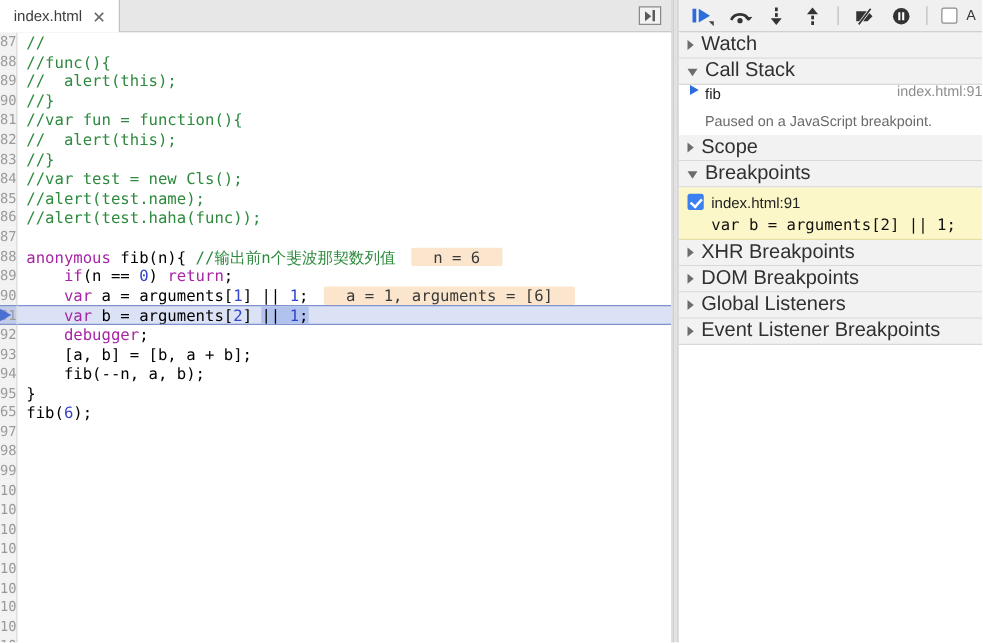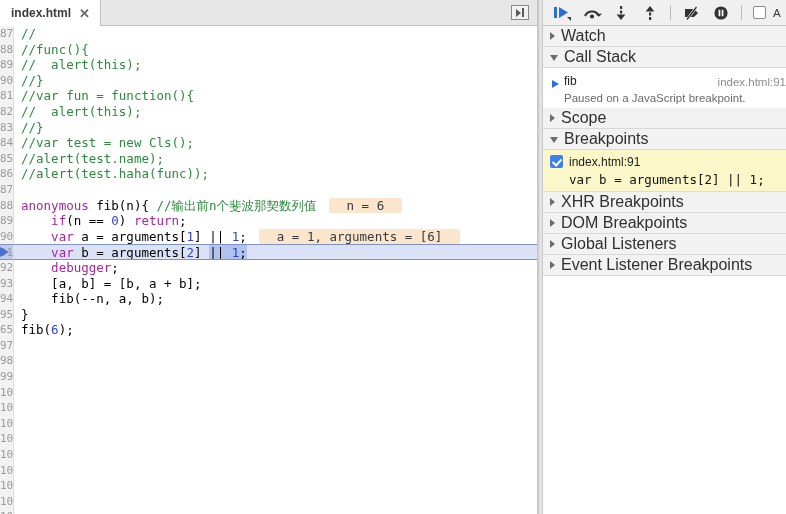--- a/index.html
+++ b/index.html
@@ -28,21 +28,20 @@
     display: flex; align-items: stretch;
     position: relative;
   }
   .tab {
     display: flex; align-items: center; gap: 7px;
     padding: 0 9px 0 11px;
     background: #ffffff;
     border-right: 1px solid #c2c2c2;
     font-size: 12px; color: #3c3c3c;
     height: 26px;
-    font-weight: bold;
   }
   .tab-close {
     font-size: 13px; color: #6a6a6a; line-height: 1;
     padding: 0 1px; cursor: default;
   }
   #tabstrip-spacer { flex: 1; }
   #panel-toggle {
     width: 18px; height: 15px;
     margin: 5px 8px 0 0;
     border: 1px solid #8a8a8a;
@@ -185,21 +184,21 @@
   .disc.open {
     border-left: 4.5px solid transparent;
     border-right: 4.5px solid transparent;
     border-top: 6px solid #6c6c6c;
     border-bottom: 0;
     margin-bottom: -2px;
   }
 
   
   .cs-row {
-    height: 20px; display: flex; align-items: flex-end;
+    height: 20px; display: flex; align-items: flex-start;
     font-size: 12px; color: #222222;
     padding-left: 9px; position: relative;
     background: #ffffff;
   }
   .cs-arrow {
     width: 0; height: 0; margin-right: 5px;
     border-left: 7px solid #2a6ddb;
     border-top: 4px solid transparent;
     border-bottom: 4px solid transparent;
   }

